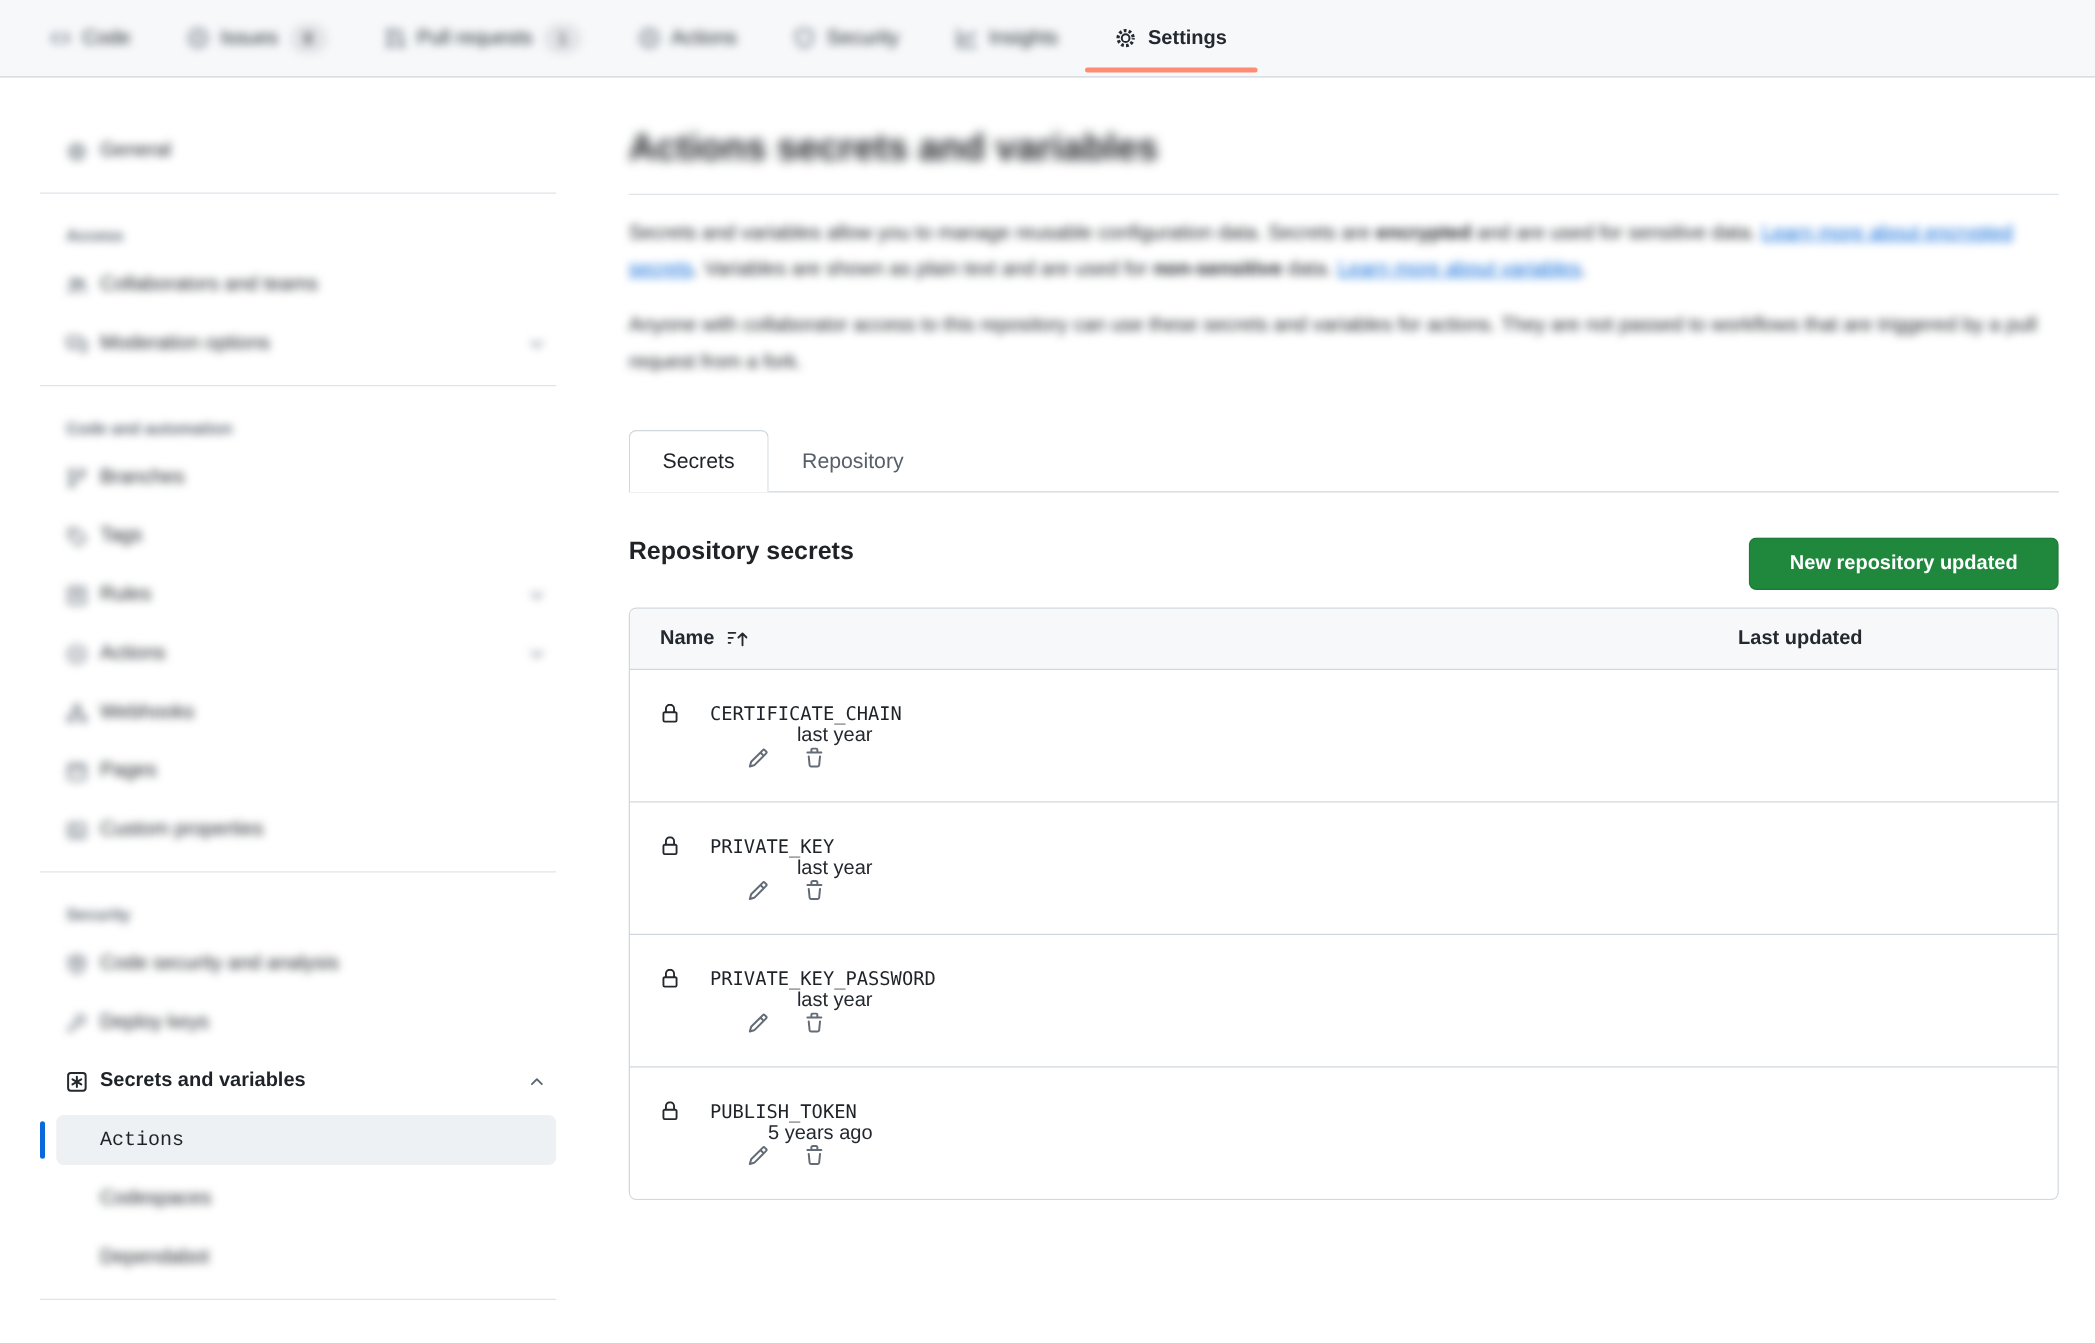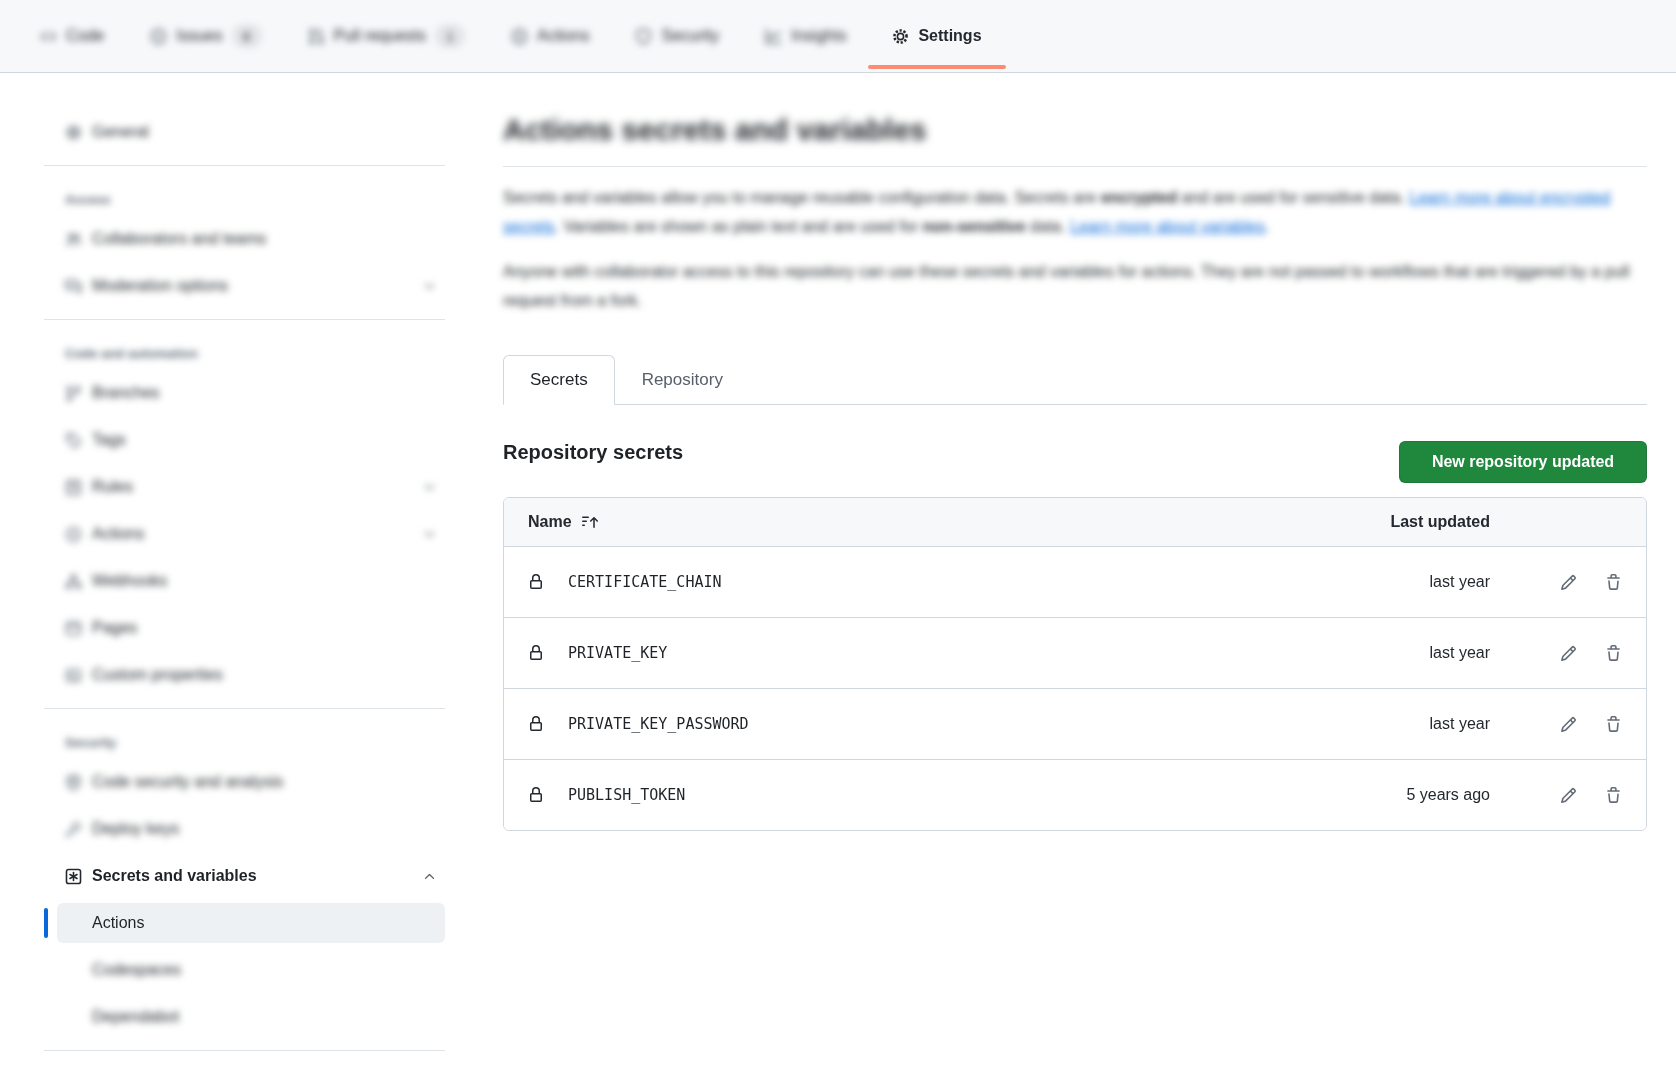--- a/index.html
+++ b/index.html
@@ -6,50 +6,50 @@
   body{
     width:1676px;height:1074px;overflow:hidden;background:#ffffff;
     font-family:"Liberation Sans","DejaVu Sans",sans-serif;color:#1f2328;
     -webkit-font-smoothing:antialiased;
   }
   .bl{filter:blur(3.6px);}
   .bl2{filter:blur(4.2px);}
   svg{display:block;}
   
   .topnav{
-    height:73px;background:#f6f8fa;border-bottom:1px solid #d0d7de;
+    height:62px;background:#f6f8fa;border-bottom:1px solid #d0d7de;
     display:flex;align-items:stretch;padding:0 0 0 36px;column-gap:38px;box-sizing:border-box;
   }
   .nav-item{display:flex;align-items:center;gap:9px;position:relative;font-size:16px;color:#24292f;cursor:pointer;padding:0 4px;}
   .nav-item .oct{width:17px;height:17px;color:#57606a;}
   .nav-item.active{font-weight:700;}
   .nav-item.active .oct{color:#24292f;}
   .nav-item.active::after{
     content:"";position:absolute;left:-20px;right:-20px;bottom:3px;height:4px;
     border-radius:3px;background:#fd8c73;
   }
   .counter{
     display:inline-flex;align-items:center;justify-content:center;
     min-width:12px;height:24px;padding:0 9px;border-radius:12px;
     background:rgba(31,35,40,0.09);font-size:13.5px;color:#24292f;
   }
   
   .layout{display:flex;align-items:flex-start;}
   
-  .sidebar{width:455px;flex:none;box-sizing:border-box;padding:39px 10px 0 57px;}
+  .sidebar{width:455px;flex:none;box-sizing:border-box;padding:39px 10px 0 45px;}
   .side-item{
     display:flex;align-items:center;gap:10px;height:40px;margin-bottom:7px;
     padding:0 8px;border-radius:6px;font-size:16px;color:#1f2328;cursor:pointer;position:relative;
   }
   .side-item .ic{width:17px;height:17px;flex:none;color:#59636e;}
   .side-item .chev{width:15px;height:15px;margin-left:auto;color:#59636e;flex:none;}
   .side-item.bold{font-weight:700;}
   .side-item.bold .ic{color:#24292f;}
   .side-sub{padding-left:35px;}
-  .side-sub.active{background:#eef1f4;}
+  .side-sub.active{background:#eef1f4;font-family:Liberation Mono, monospace;}
   .side-sub.active::before{
     content:"";position:absolute;left:-13px;top:5px;bottom:5px;width:4px;border-radius:6px;background:#0969da;
   }
   .side-section{font-size:13px;font-weight:700;color:#59636e;margin:26px 0 12px;padding:0 8px;}
   .side-hr{border:0;border-top:1px solid #dfe4e9;margin:13px 0 0 -13px;}
   
   main{flex:1;box-sizing:border-box;padding:0 29px 0 48px;}
   .page-title{font-size:30px;line-height:36px;font-weight:600;margin:39px 0 18px;}
   .title-hr{border:0;border-top:1px solid #dfe4e9;margin:0 0 16px;}
   .desc p{font-size:16px;line-height:29px;margin:16px 0;color:#1f2328;}
@@ -69,21 +69,21 @@
   .btn-primary{
     background:#1f883d;color:#fff;font-family:inherit;font-size:16px;font-weight:600;
     border:1px solid rgba(31,35,40,0.15);border-radius:6px;padding:11px 24px;min-width:248px;
     box-sizing:border-box;cursor:pointer;text-align:center;
   }
   .table{margin-top:14px;border:1px solid #d0d7de;border-radius:6px;overflow:hidden;}
   .t-head{
     display:flex;align-items:center;background:#f6f8fa;padding:15px 24px;
     font-size:16px;font-weight:700;color:#24292f;
   }
-  .t-row{display:flex;padding:26px 24px;border-top:1px solid #d0d7de;font-size:16px;background:#fff;}
+  .t-row{display:flex;padding:26px 24px;border-top:1px solid #d0d7de;font-size:16px;background:#fff;flex-direction:column;}
   .cell-name{flex:1;display:flex;align-items:center;gap:24px;min-width:0;}
   .cell-name .sort{width:16px;height:16px;color:#24292f;margin-left:-14px;}
   .lock{width:16px;height:16px;color:#24292f;flex:none;}
   .name-text{font-family:"DejaVu Sans Mono","Liberation Mono",monospace;font-size:15px;color:#1f2328;}
   .cell-updated{width:170px;text-align:right;color:#24292f;flex:none;}
   .cell-actions{display:flex;gap:28px;margin-left:70px;flex:none;align-items:center;}
   .icon-btn{background:none;border:none;padding:0;cursor:pointer;color:#636c76;}
   .icon-btn svg{width:17px;height:17px;}
   .spacer-actions{width:62px;margin-left:70px;flex:none;}
 </style>

